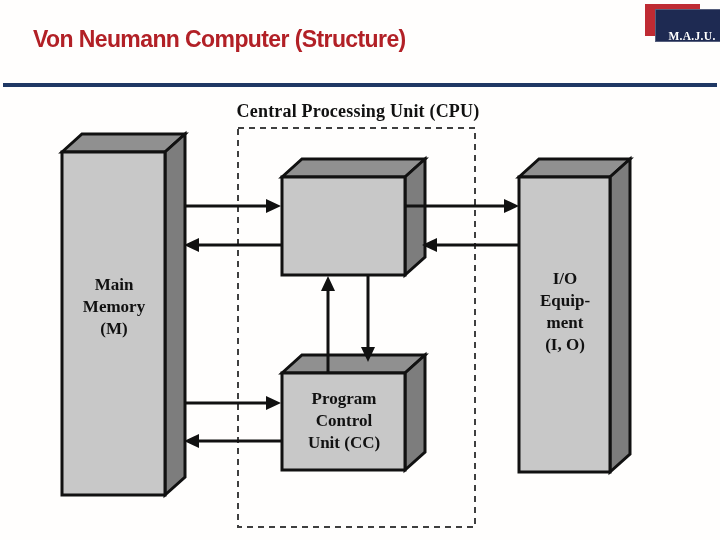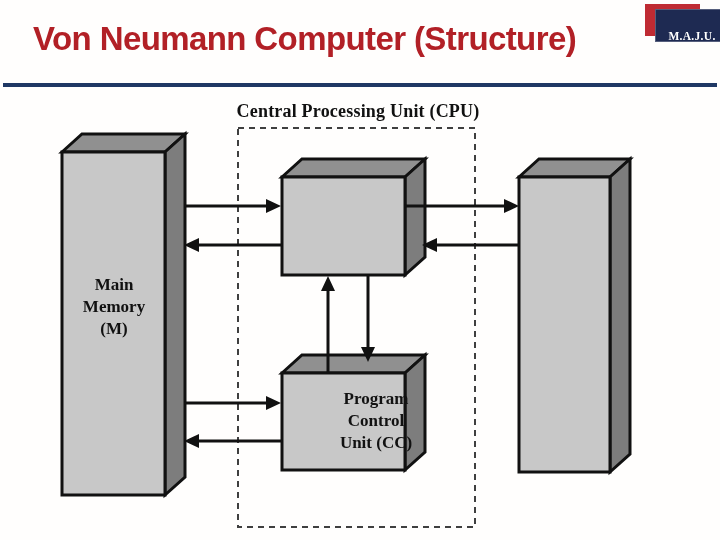--- a/index.html
+++ b/index.html
@@ -4,21 +4,21 @@
 <style>
   html,body { margin:0; padding:0; background:#e8e8e8; }
   .slide {
     position:relative; width:720px; height:540px; background:#fffefd;
     overflow:hidden; font-family:"Liberation Serif", serif;
   }
   
   .slide-title {
     position:absolute; left:33px; top:19px; margin:0;
     font-family:"Liberation Sans", sans-serif; font-weight:700;
-    font-size:33px; line-height:40px; letter-spacing:-0.6px;
+    font-size:23px; line-height:40px; letter-spacing:-0.6px;
     color:#b22026; white-space:nowrap;
   }
   .header-divider {
     position:absolute; left:3px; right:3px; top:83px; height:4px;
     background:#1f3864;
   }
   .logo { position:absolute; left:645px; top:3px; width:72px; height:41px; }
   .logo-red {
     position:absolute; left:0; top:1px; width:55px; height:32px;
     background:#bf2b33;
@@ -114,18 +114,22 @@
 
         <line x1="368" y1="275" x2="368" y2="348"></line>
         <polygon points="368,362 361,347 375,347" stroke="none"></polygon>
       </g>
     </svg>
 
     <div class="cpu-label" style="left:358px; top:111px;">Central Processing Unit (CPU)</div>
     <div class="dlabel" style="left:114px; top:307px;">Main
 Memory
 (M)</div>
-    <div class="dlabel" style="left:344px; top:421px;margin-left:32px;">Program
+    <div class="dlabel" style="left:344px; top:421px;">Program
 Control
 Unit (CC)</div>
+    <div class="dlabel" style="left:565px; top:312px;">I/O
+Equip-
+ment
+(I, O)</div>
   </div>
 
 </div>
 
 </body></html>

